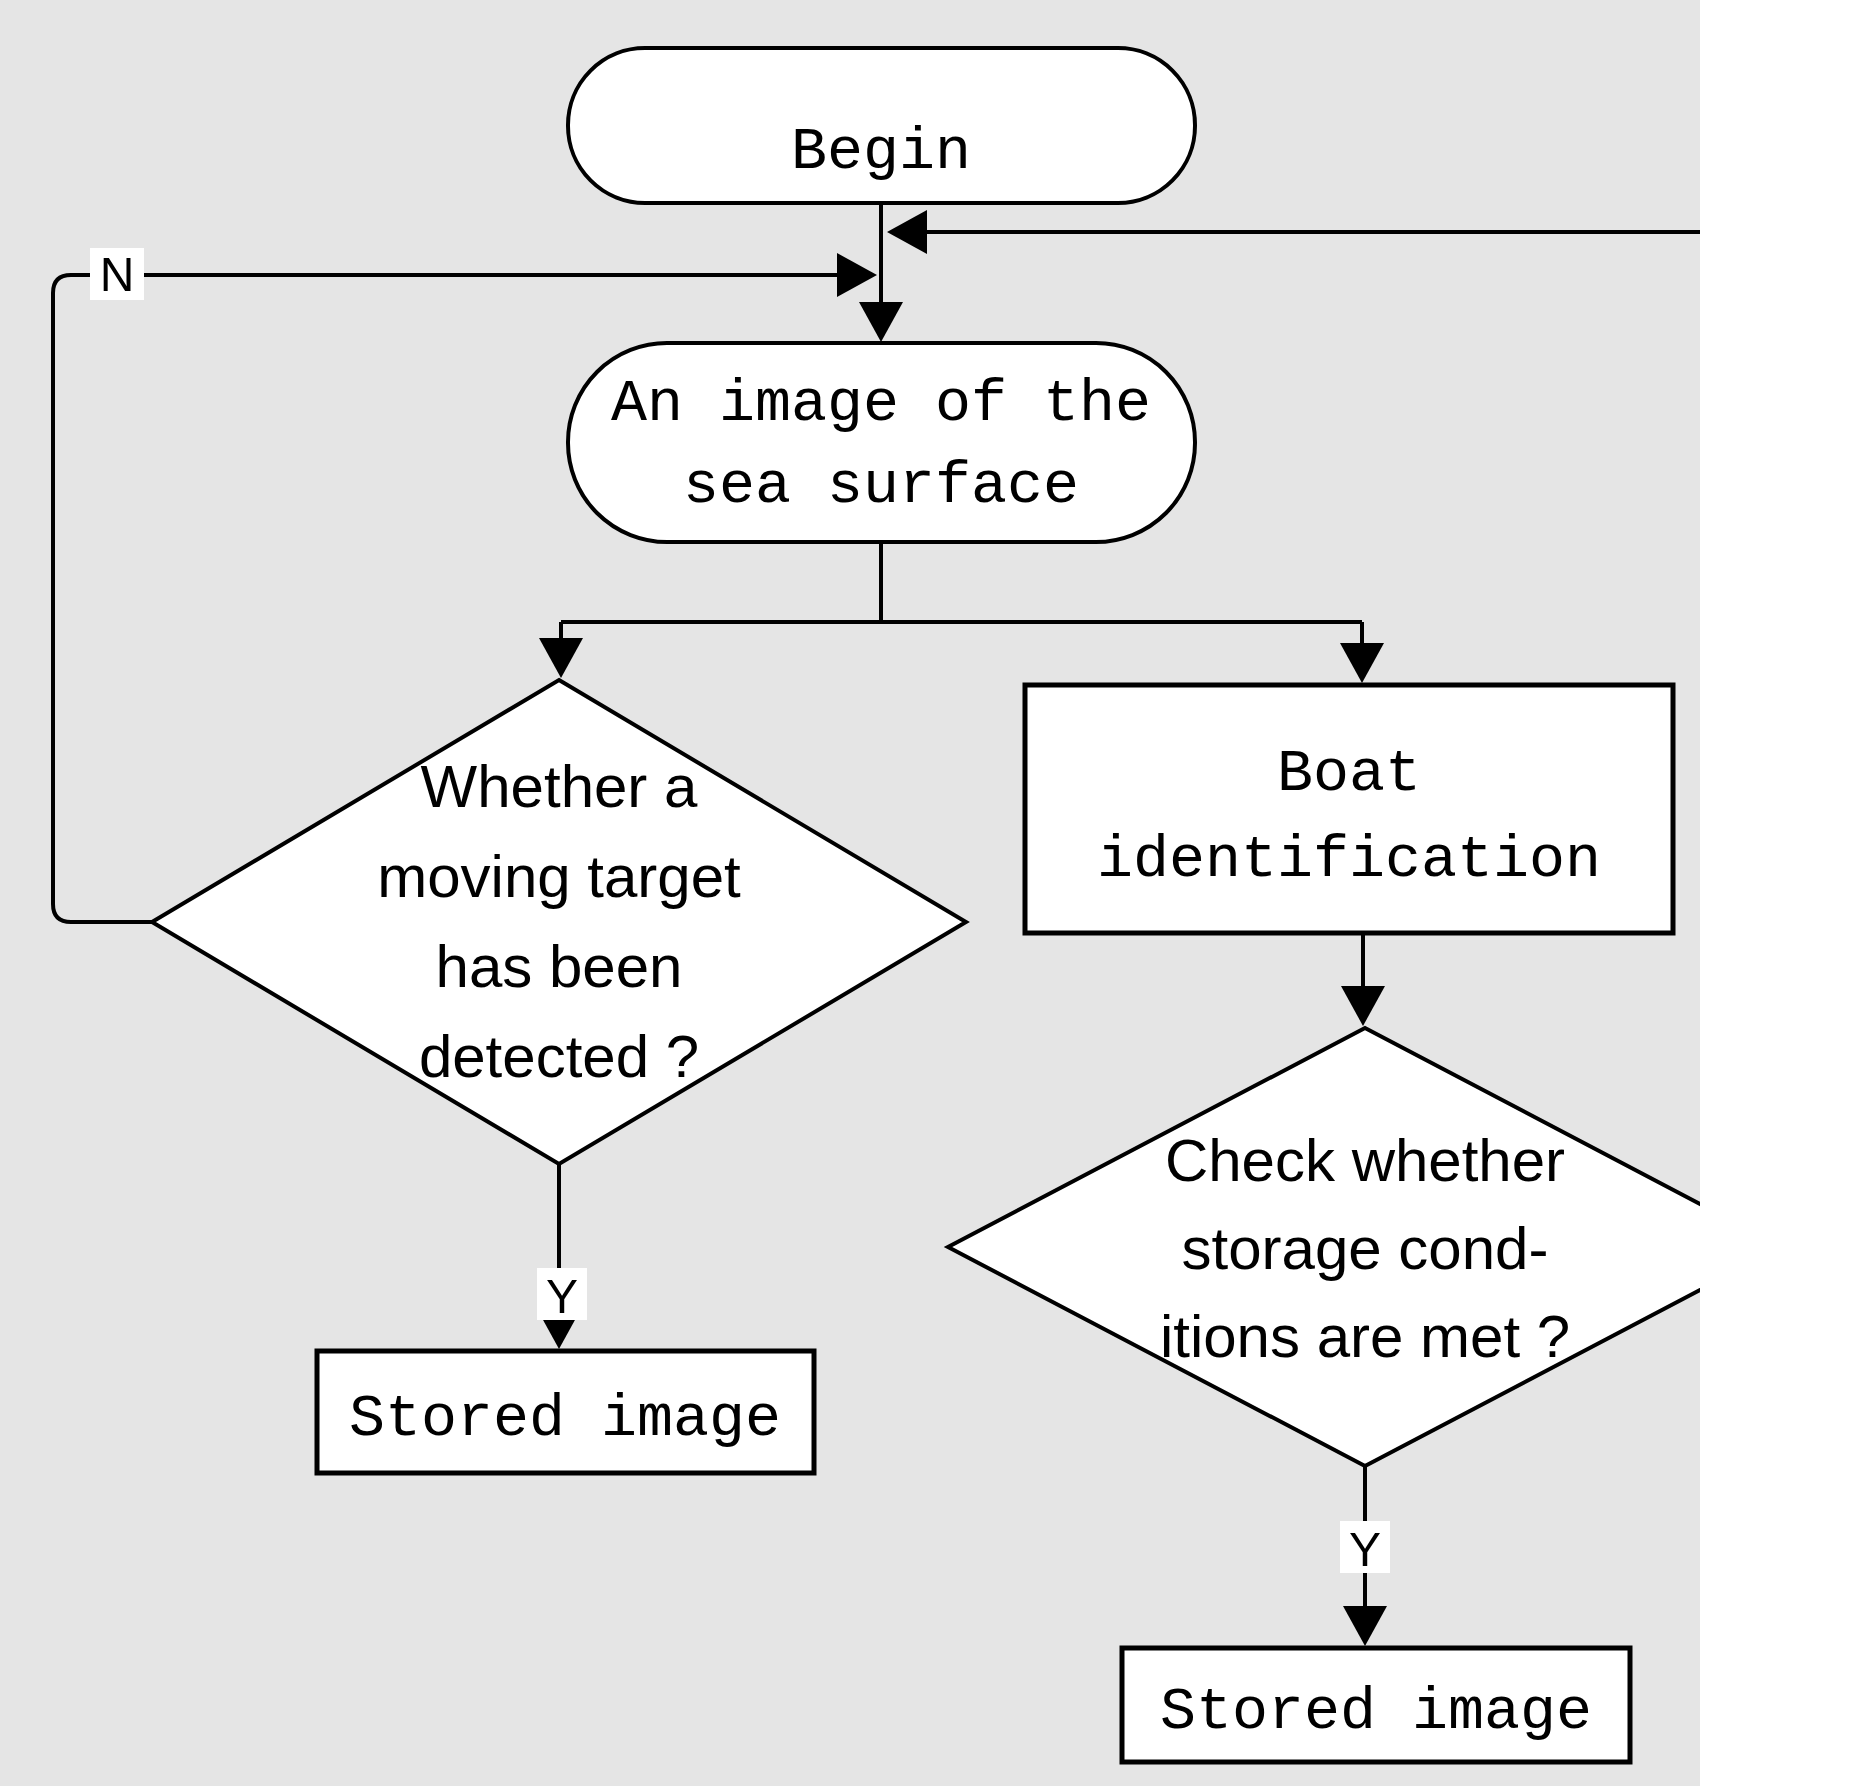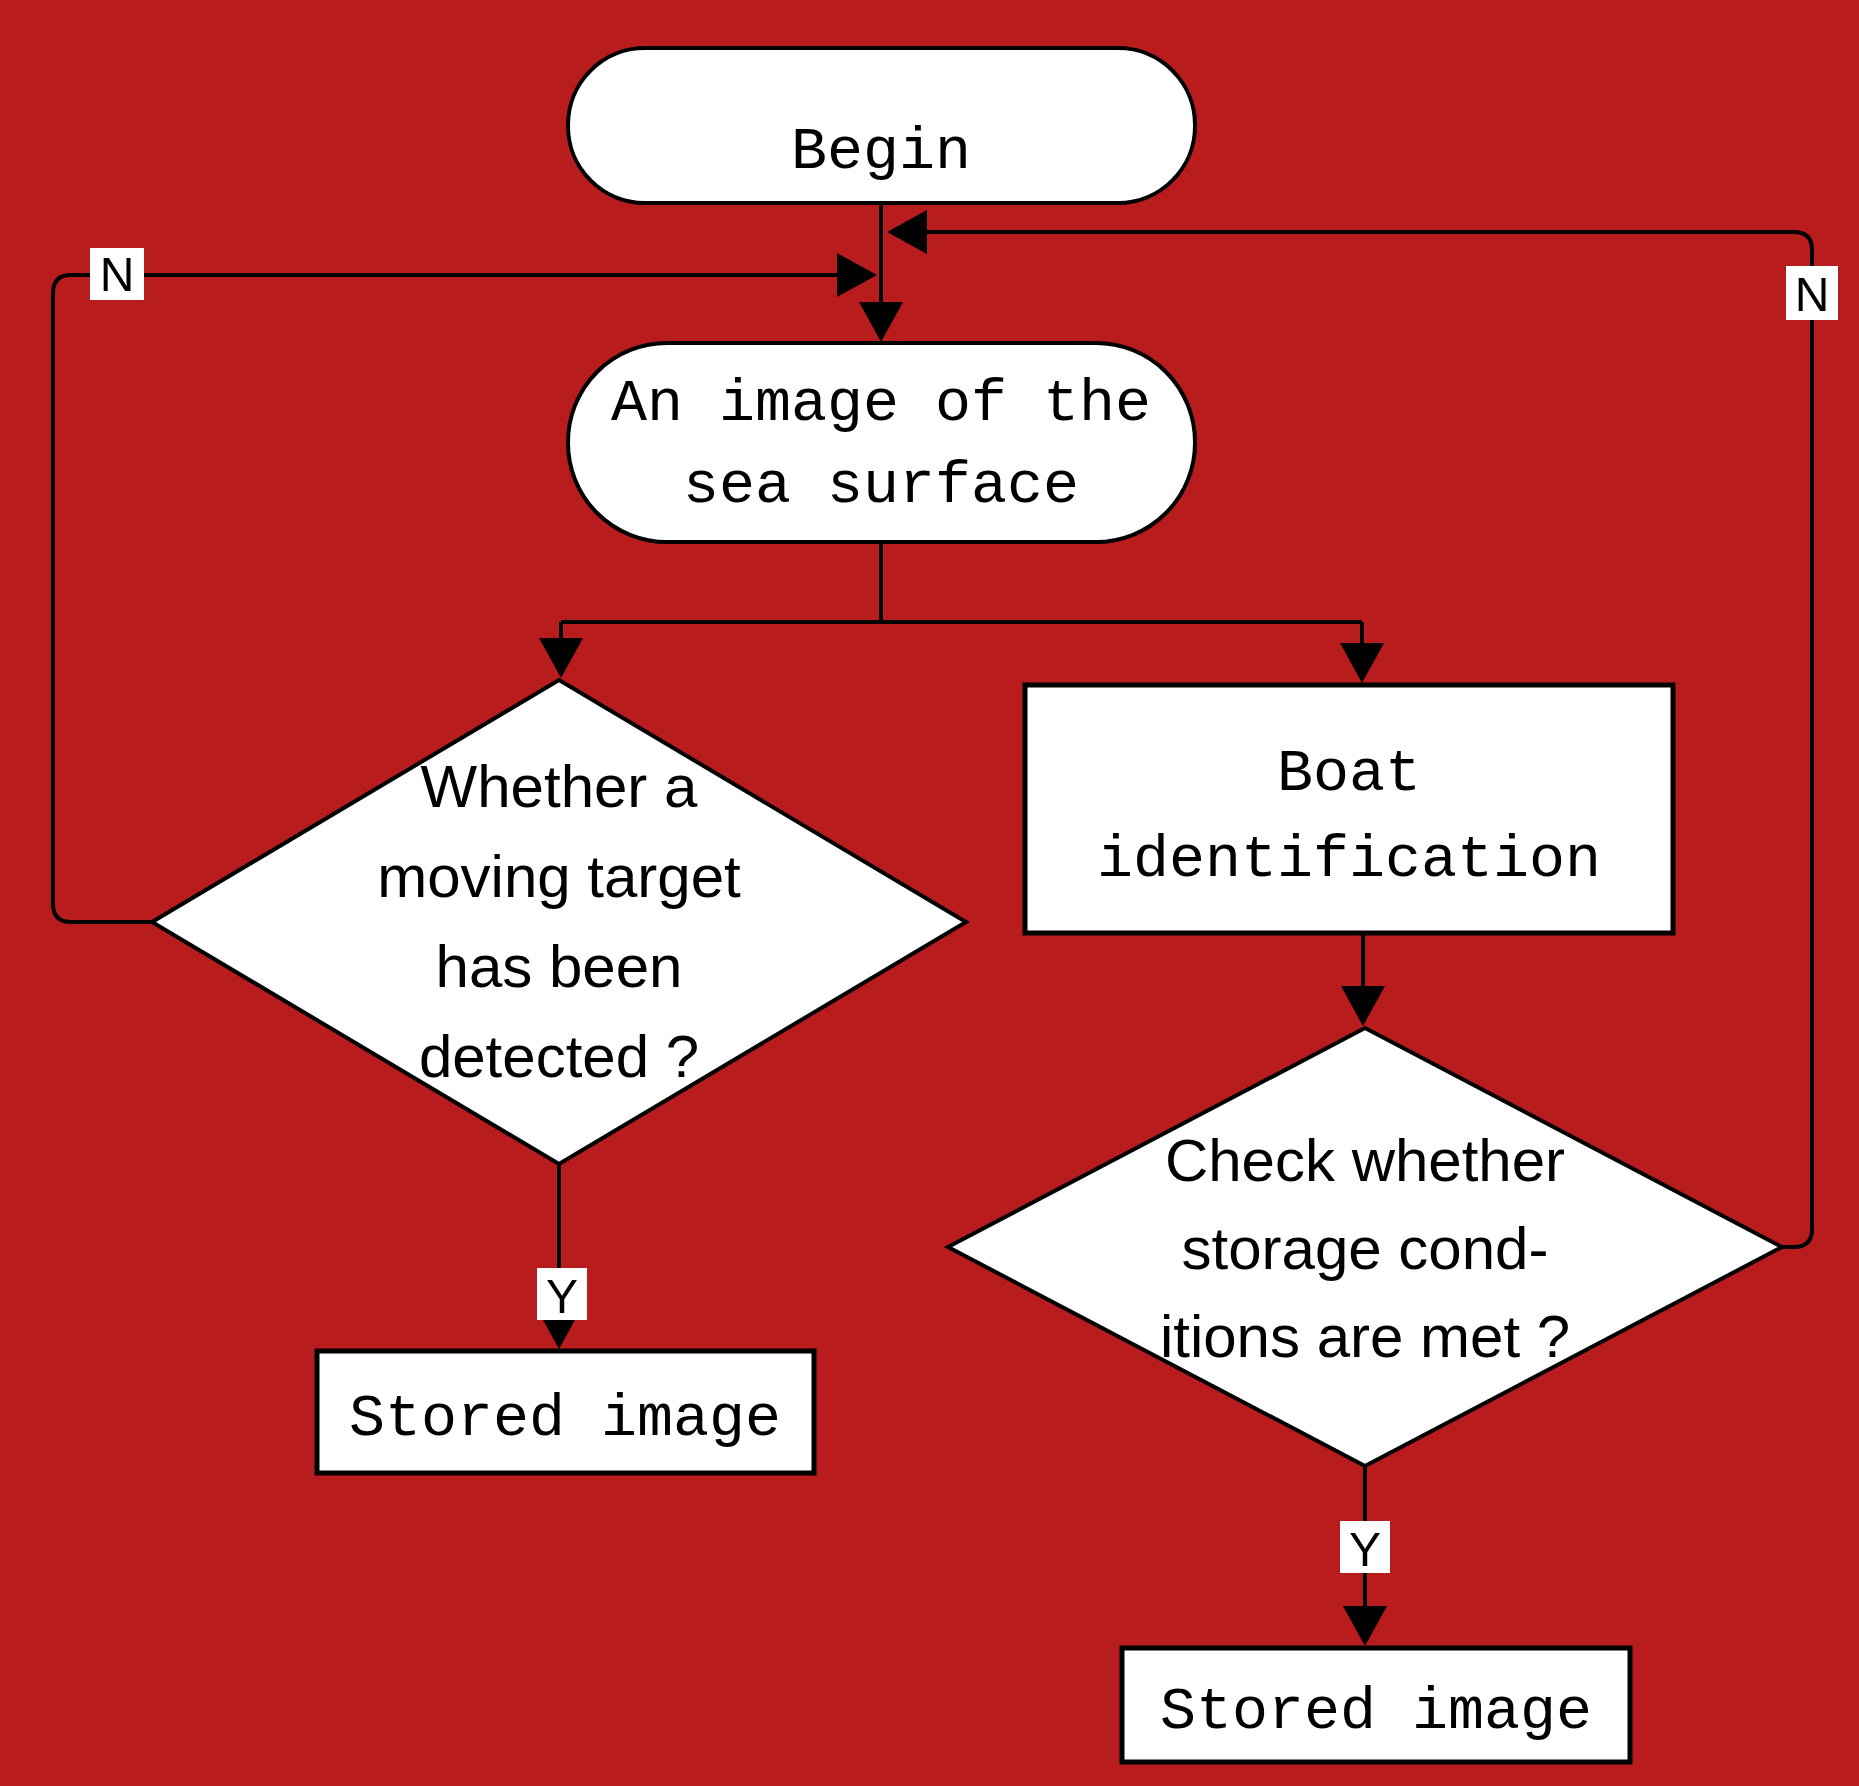--- a/index.html
+++ b/index.html
@@ -2,23 +2,23 @@
 <html><head>
 <meta charset="utf-8">
 <style>
   html, body {
     margin: 0;
     padding: 0;
     background: #ffffff;
   }
   .page {
     position: relative;
-    width: 1859px;
+    width: 1700px;
     height: 1786px;
-    background: #b91c1c;
+    background: #e5e5e5;
     overflow: hidden;
   }
   svg { display: block; }
   .shape {
     fill: #ffffff;
     stroke: #000000;
   }
   .connector {
     fill: none;
     stroke: #000000;

